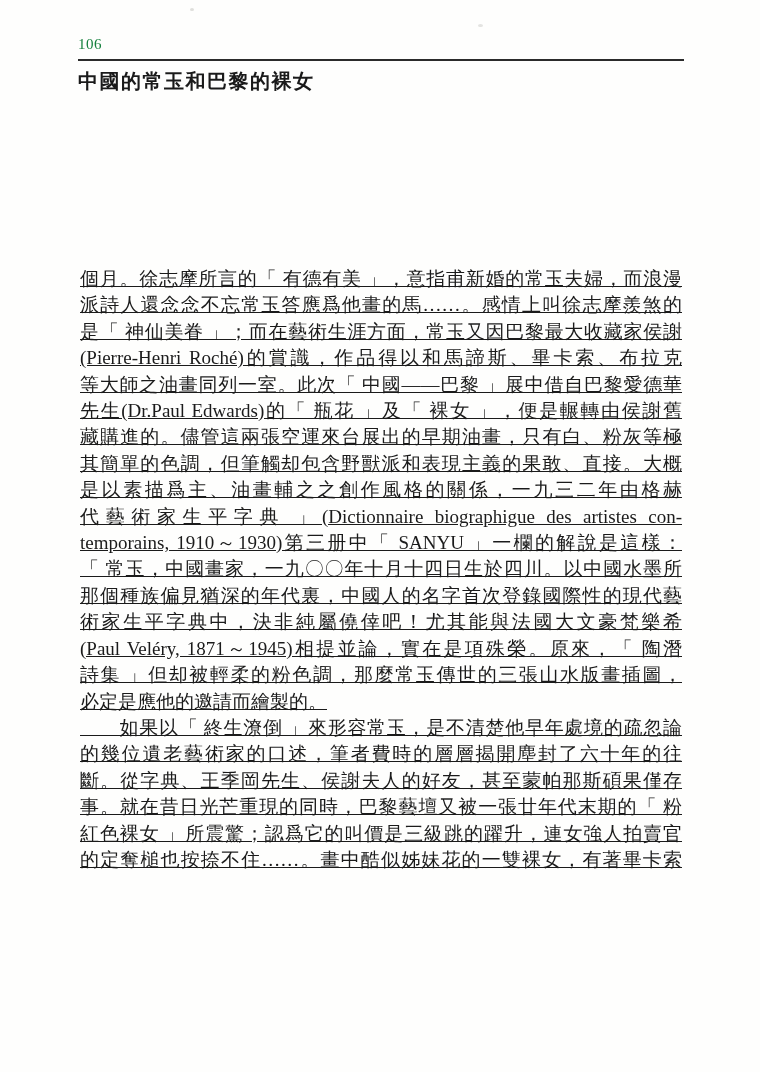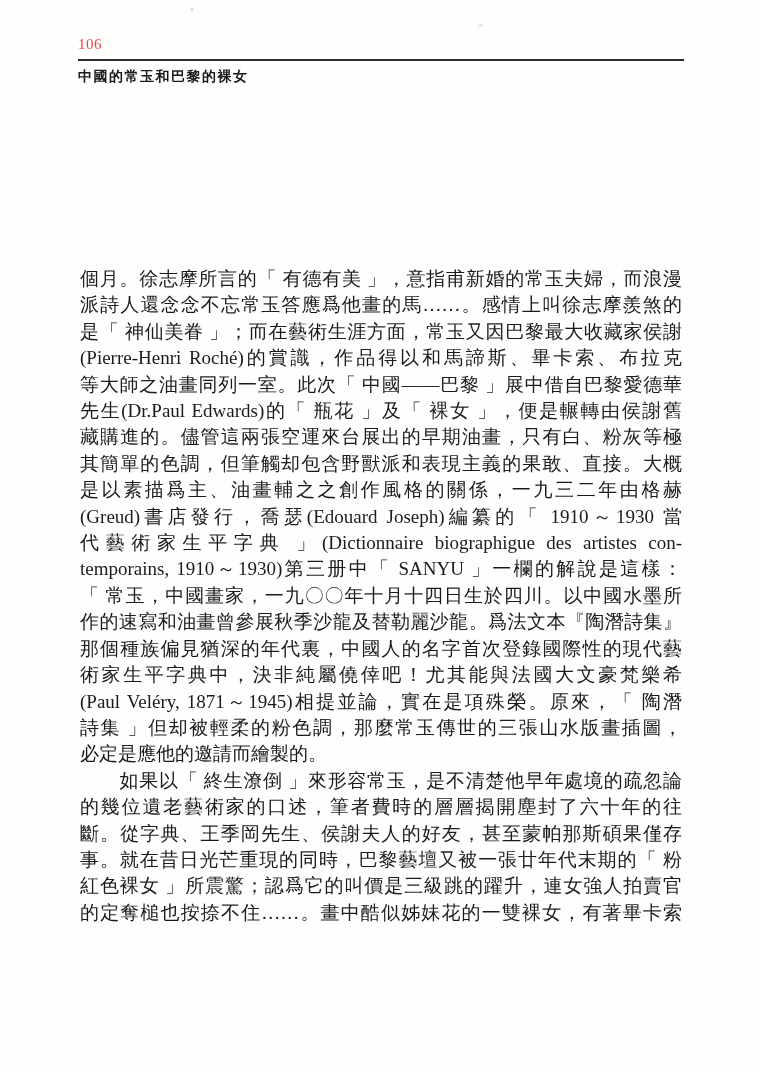--- a/index.html
+++ b/index.html
@@ -15,47 +15,48 @@
     overflow: hidden;
     font-family: "Liberation Serif", "DejaVu Serif", serif;
     color: #1c1c1c;
   }
   .page-number {
     position: absolute;
     left: 78px;
     top: 36px;
     font-size: 15px;
     letter-spacing: 0.5px;
-    color: #ef4444;
+    color: #15803d;
   }
   .header-rule {
     position: absolute;
     left: 78px;
     top: 59px;
     width: 606px;
     height: 2px;
     background: #2b2b2b;
   }
   .running-title {
     position: absolute;
     left: 78px;
     top: 68px;
-    font-size: 14px;
+    font-size: 20px;
     font-weight: bold;
     letter-spacing: 1.5px;
     color: #1a1a1a;
   }
   .body-text {
     position: absolute;
     left: 80px;
     top: 266px;
     width: 602px;
     font-size: 19px;
     line-height: 26.4px;
     color: #1b1b1b;
+    text-decoration: underline;
   }
   .body-text .line {
     text-align: justify;
     text-align-last: justify;
     white-space: normal;
   }
   .body-text .line.last {
     text-align-last: left;
   }
   .speck {
@@ -82,25 +83,23 @@
   <div class="body-text">
       <div class="line">個月。徐志摩所言的「 有德有美 」，意指甫新婚的常玉夫婦，而浪漫</div>
       <div class="line">派詩人還念念不忘常玉答應爲他畫的馬……。感情上叫徐志摩羨煞的</div>
       <div class="line">是「 神仙美眷 」；而在藝術生涯方面，常玉又因巴黎最大收藏家侯謝</div>
       <div class="line">(Pierre-Henri Roché)的賞識，作品得以和馬諦斯、畢卡索、布拉克</div>
       <div class="line">等大師之油畫同列一室。此次「 中國——巴黎 」展中借自巴黎愛德華</div>
       <div class="line">先生(Dr.Paul Edwards)的「 瓶花 」及「 裸女 」，便是輾轉由侯謝舊</div>
       <div class="line">藏購進的。儘管這兩張空運來台展出的早期油畫，只有白、粉灰等極</div>
       <div class="line">其簡單的色調，但筆觸却包含野獸派和表現主義的果敢、直接。大概</div>
       <div class="line">是以素描爲主、油畫輔之之創作風格的關係，一九三二年由格赫</div>
-      <div class="line">(Greud)書店發行，喬瑟(Edouard Joseph)編纂的「 1910～1930 當</div>
       <div class="line">代藝術家生平字典 」(Dictionnaire biographigue des artistes con-</div>
       <div class="line">temporains, 1910～1930)第三册中「 SANYU 」一欄的解說是這樣：</div>
       <div class="line">「 常玉，中國畫家，一九〇〇年十月十四日生於四川。以中國水墨所</div>
-      <div class="line">作的速寫和油畫曾參展秋季沙龍及替勒麗沙龍。爲法文本『陶潛詩集』</div>
       <div class="line">那個種族偏見猶深的年代裏，中國人的名字首次登錄國際性的現代藝</div>
       <div class="line">術家生平字典中，決非純屬僥倖吧！尤其能與法國大文豪梵樂希</div>
       <div class="line">(Paul Veléry, 1871～1945)相提並論，實在是項殊榮。原來，「 陶潛</div>
       <div class="line">詩集 」但却被輕柔的粉色調，那麼常玉傳世的三張山水版畫插圖，</div>
       <div class="line last">必定是應他的邀請而繪製的。</div>
       <div class="line">　　如果以「 終生潦倒 」來形容常玉，是不清楚他早年處境的疏忽論</div>
       <div class="line">的幾位遺老藝術家的口述，筆者費時的層層揭開塵封了六十年的往</div>
       <div class="line">斷。從字典、王季岡先生、侯謝夫人的好友，甚至蒙帕那斯碩果僅存</div>
       <div class="line">事。就在昔日光芒重現的同時，巴黎藝壇又被一張廿年代末期的「 粉</div>
       <div class="line">紅色裸女 」所震驚；認爲它的叫價是三級跳的躍升，連女強人拍賣官</div>

